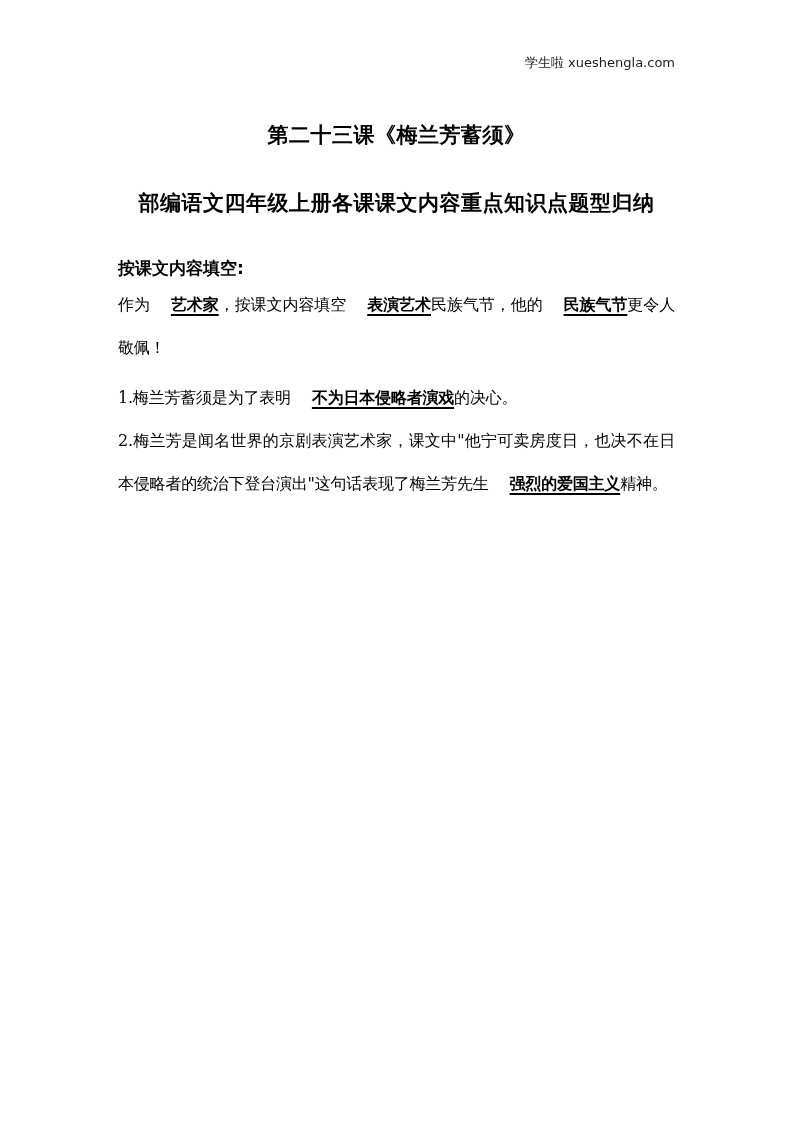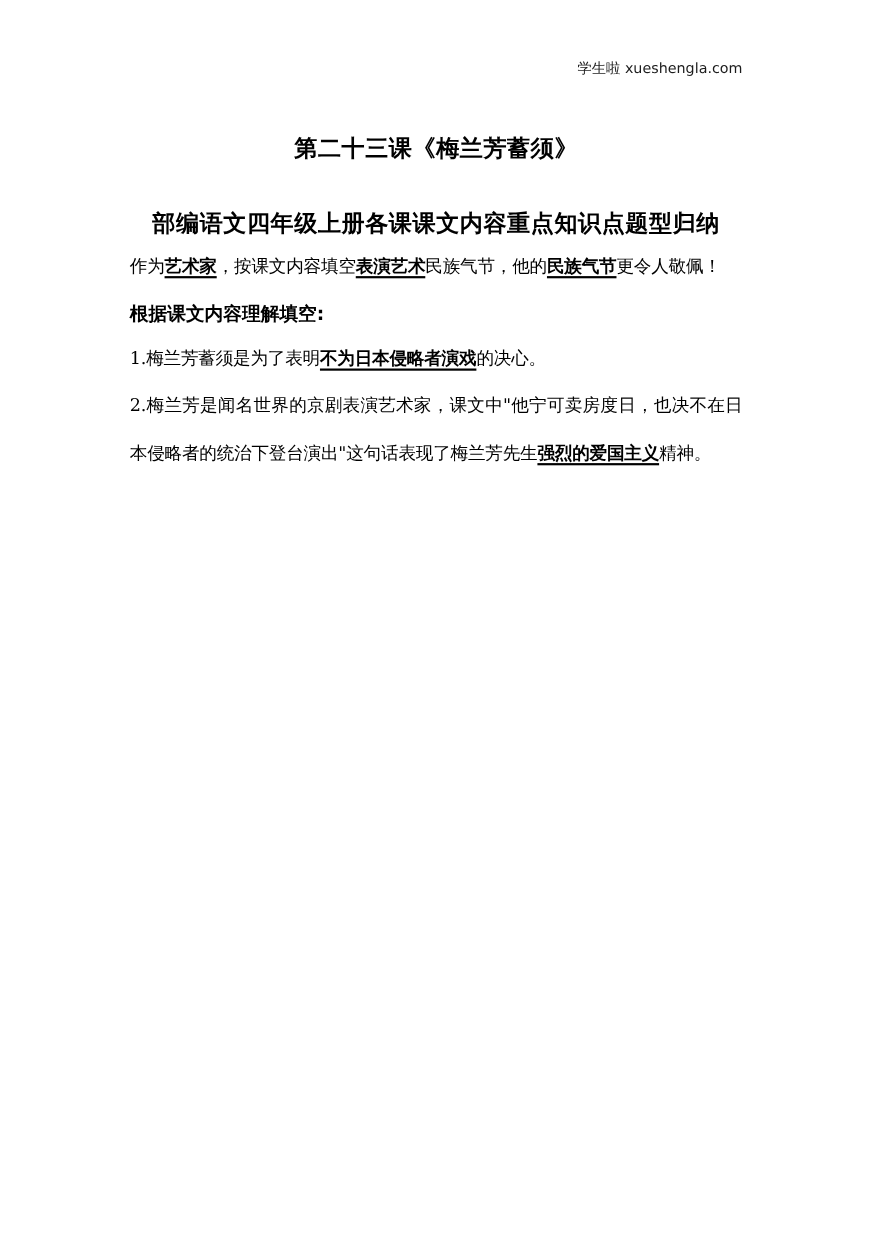--- a/index.html
+++ b/index.html
@@ -71,40 +71,41 @@
     word-break: break-all;
   }
   .para.first-fill   { margin-top: 4px; }
   .para.item-1       { margin-top: 7px; }
   .para.item-2       { margin-top: 0px; }
   .blank {
     font-weight: bold;
     text-decoration: underline;
     text-underline-offset: 4px;
     text-decoration-thickness: 1.5px;
+    margin-left: 21px;
   }
 </style>
 </head>
 <body>
 
 <div class="page">
 
   <div class="hdr-text">学生啦 xueshengla.com</div>
   <hr class="hdr-rule">
 
   <h1 class="doc-title doc-subtitle">第二十三课《梅兰芳蓄须》</h1>
 
   <h1 class="doc-title">部编语文四年级上册各课课文内容重点知识点题型归纳</h1>
 
+  <h2 class="sec-heading">按课文内容填空:</h2>
 
   <p class="para first-fill">
     <span>作为</span><span class="blank">艺术家</span><span>，按课文内容填空</span><span class="blank">表演艺术</span><span>民族气节，他的</span><span class="blank">民族气节</span><span>更令人敬佩！</span>
   </p>
 
-  <h2 class="sec-heading second">根据课文内容理解填空:</h2>
 
   <p class="para item-1">
     <span>1.梅兰芳蓄须是为了表明</span><span class="blank">不为日本侵略者演戏</span><span>的决心。</span>
   </p>
 
   <p class="para item-2">
     <span>2.梅兰芳是闻名世界的京剧表演艺术家，课文中"他宁可卖房度日，也决不在日本侵略者的统治下登台演出"这句话表现了梅兰芳先生</span><span class="blank">强烈的爱国主义</span><span>精神。</span>
   </p>
 
 </div>

